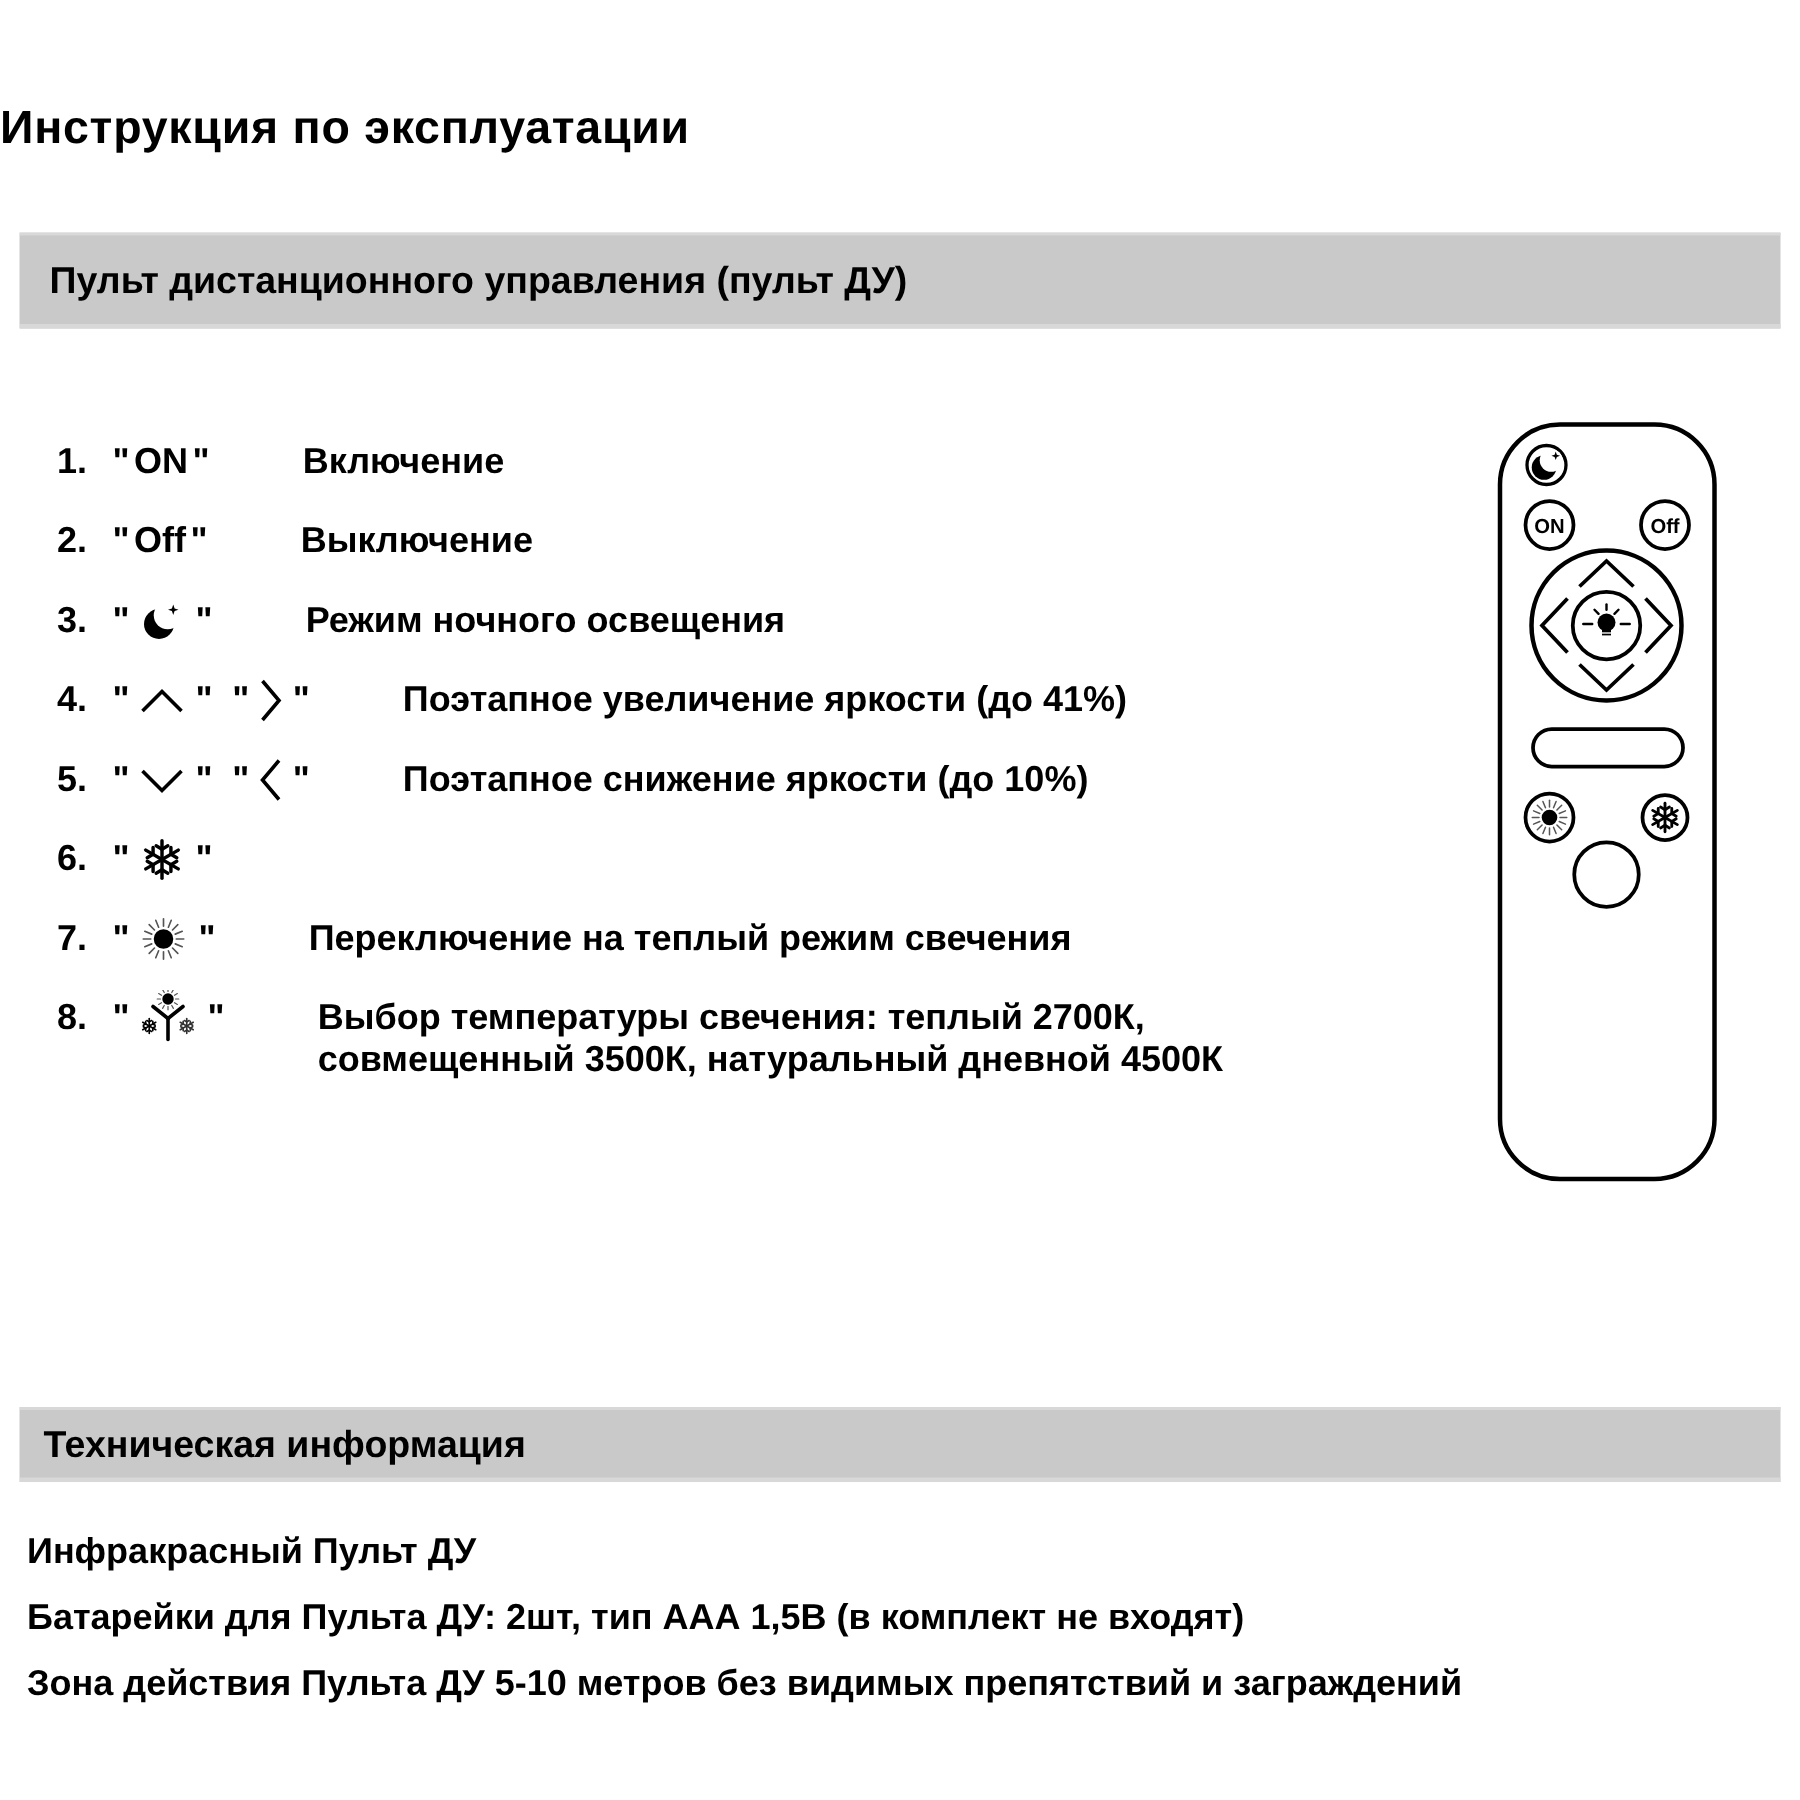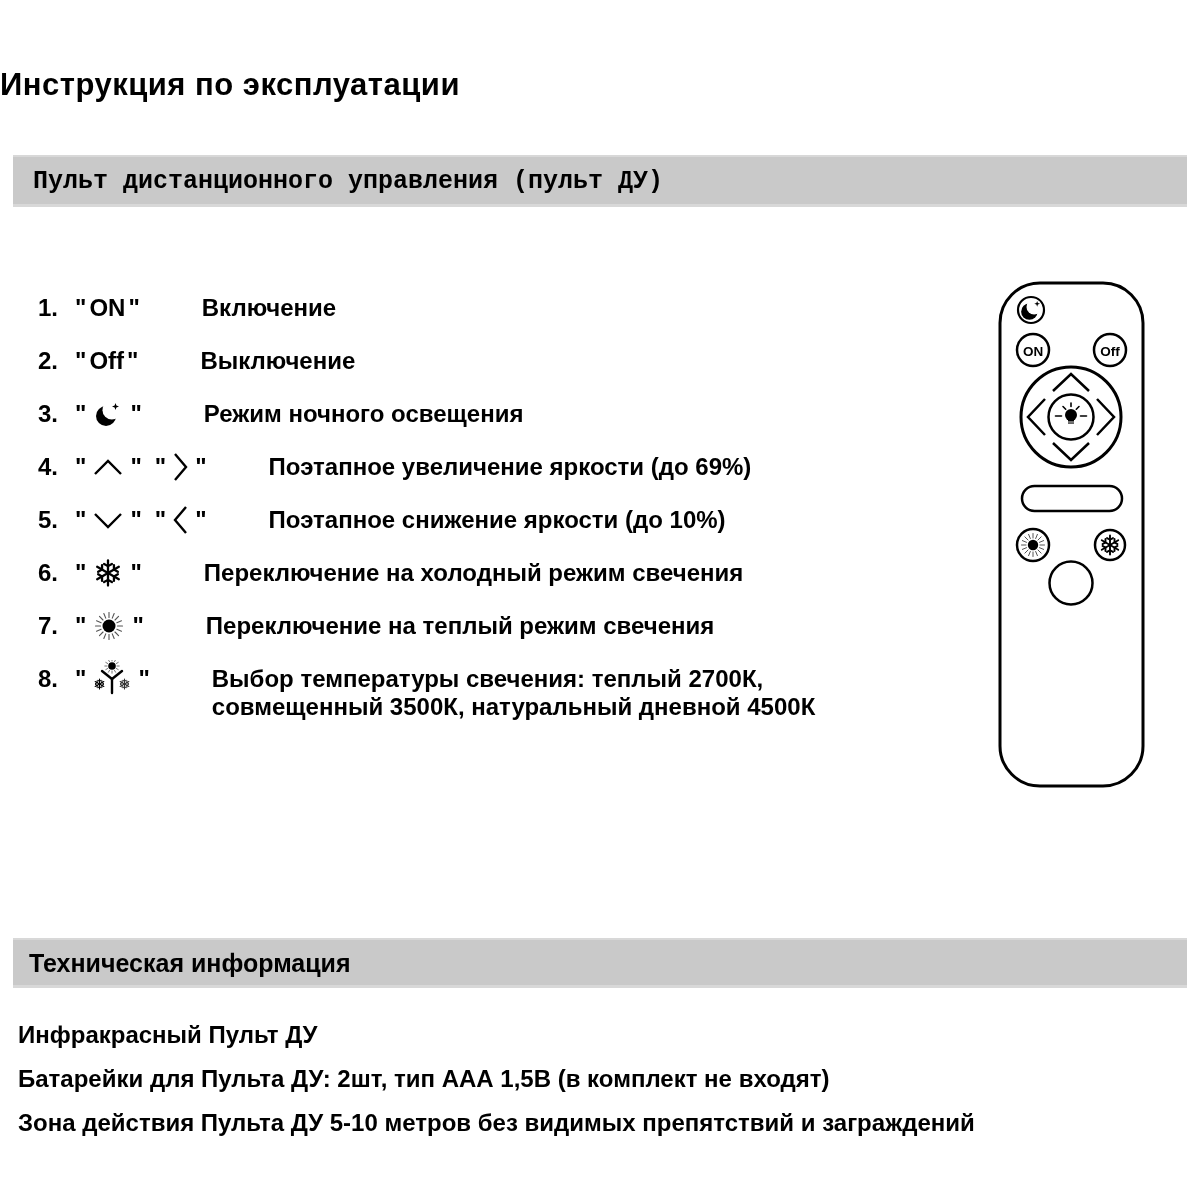--- a/index.html
+++ b/index.html
@@ -11,21 +11,21 @@
   .title{
     position:absolute;top:67px;left:0;width:1200px;margin:0;
     text-align:left;font-size:31px;font-weight:bold;letter-spacing:0.5px;
   }
   .bar{
     position:absolute;left:13px;width:1174px;background:#c9c9c9;
     display:flex;align-items:center;padding-left:20px;box-sizing:border-box;
     font-size:25px;font-weight:bold;
     box-shadow:inset 0 2px 0 #d8d8d8, inset 0 -3px 0 #d8d8d8;
   }
-  .bar-remote{top:155px;height:52px;font-family:Liberation Mono, monospace;}
+  .bar-remote{top:155px;height:64px;}
   .bar-tech{top:938px;height:50px;padding-left:16px;}
   .items{position:absolute;left:38px;top:294px;font-size:24px;}
   .item{display:flex;align-items:flex-start;margin-bottom:25px;min-height:28px;}
   .num{width:37px;height:28px;line-height:28px;flex:none;}
   .syms{display:flex;align-items:center;height:28px;margin-right:16px;flex:none;}
   .sym-group{display:flex;align-items:center;margin-right:13px;}
   .sym-group:last-child{margin-right:0;}
   .q{line-height:28px;}
   .sym-label{margin:0 3px;}
   .sym-icon{margin:0 7px;display:flex;align-items:center;}
@@ -98,21 +98,21 @@
         <span class="sym-group">
           <span class="q">"</span>
           <span class="sym-icon">
             <svg width="15" height="30" viewBox="0 0 15 30" xmlns="http://www.w3.org/2000/svg">
               <polyline points="2,2 13,15 2,28" fill="none" stroke="#000" stroke-width="2.4"></polyline>
             </svg>
           </span>
           <span class="q">"</span>
         </span>
       </span>
-      <span class="txt">Поэтапное увеличение яркости (до 69%)</span>
+      <span class="txt">Поэтапное увеличение яркости (до 41%)</span>
     </div>
     <div class="item">
       <span class="num">5.</span>
       <span class="syms">
         <span class="sym-group">
           <span class="q">"</span>
           <span class="sym-icon">
             <svg width="30" height="17" viewBox="0 0 30 17" xmlns="http://www.w3.org/2000/svg">
               <polyline points="2,2 15,15 28,2" fill="none" stroke="#000" stroke-width="2.4"></polyline>
             </svg>
@@ -154,21 +154,20 @@
               <line x1="-5.953924651018014" y1="3.4375000000000036" x2="-5.941313647909931" y2="7.937482329143153" stroke="#000" stroke-width="2.3" stroke-linecap="round"></line>
               <line x1="-5.953924651018014" y1="3.4375000000000036" x2="-9.84471816308301" y2="1.1765873863696275" stroke="#000" stroke-width="2.3" stroke-linecap="round"></line>
               <line x1="0" y1="0" x2="-10.825317547305483" y2="-6.250000000000002" stroke="#000" stroke-width="2.3" stroke-linecap="round"></line>
               <line x1="-5.953924651018016" y1="-3.4375000000000013" x2="-9.84471816308301" y2="-1.1765873863696243" stroke="#000" stroke-width="2.3" stroke-linecap="round"></line>
               <line x1="-5.953924651018016" y1="-3.4375000000000013" x2="-5.941313647909935" y2="-7.937482329143151" stroke="#000" stroke-width="2.3" stroke-linecap="round"></line>
             </svg>
           </span>
           <span class="q">"</span>
         </span>
       </span>
-      <span class="txt">Переключение на холодный режим свечения</span>
     </div>
     <div class="item">
       <span class="num">7.</span>
       <span class="syms">
         <span class="sym-group">
           <span class="q">"</span>
           <span class="sym-icon">
             <svg width="32" height="32" viewBox="-16 -16 32 32" xmlns="http://www.w3.org/2000/svg">
               <circle cx="0" cy="0" r="6.5" fill="#000"></circle>
               <line x1="8.5" y1="0" x2="13.5" y2="0" stroke="#555" stroke-width="1.1" stroke-linecap="round"></line>

